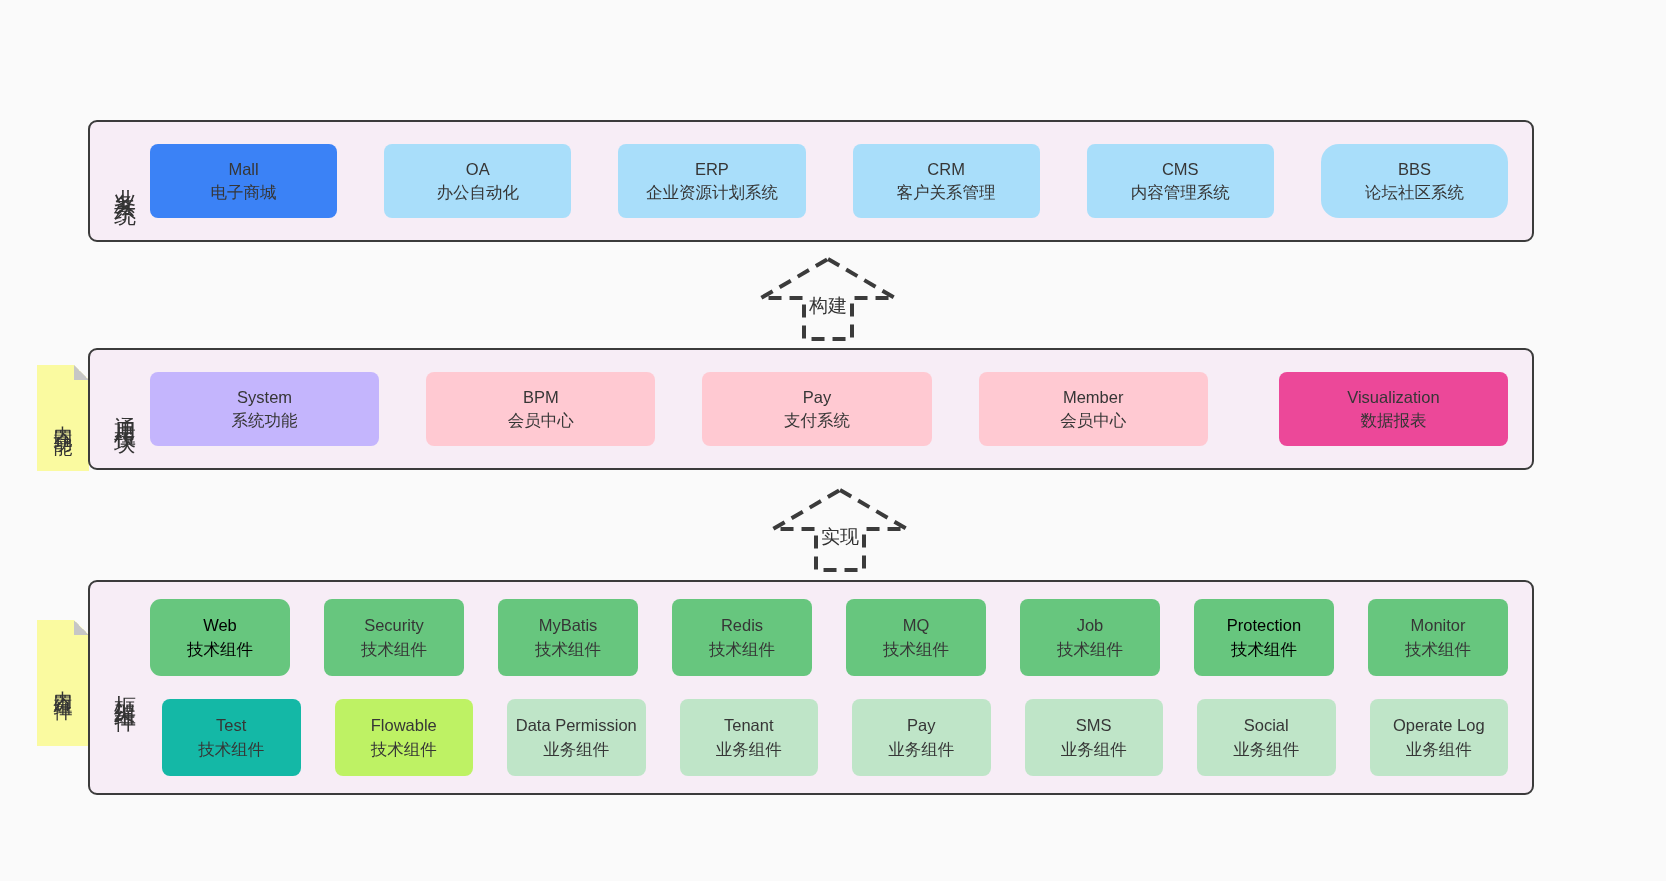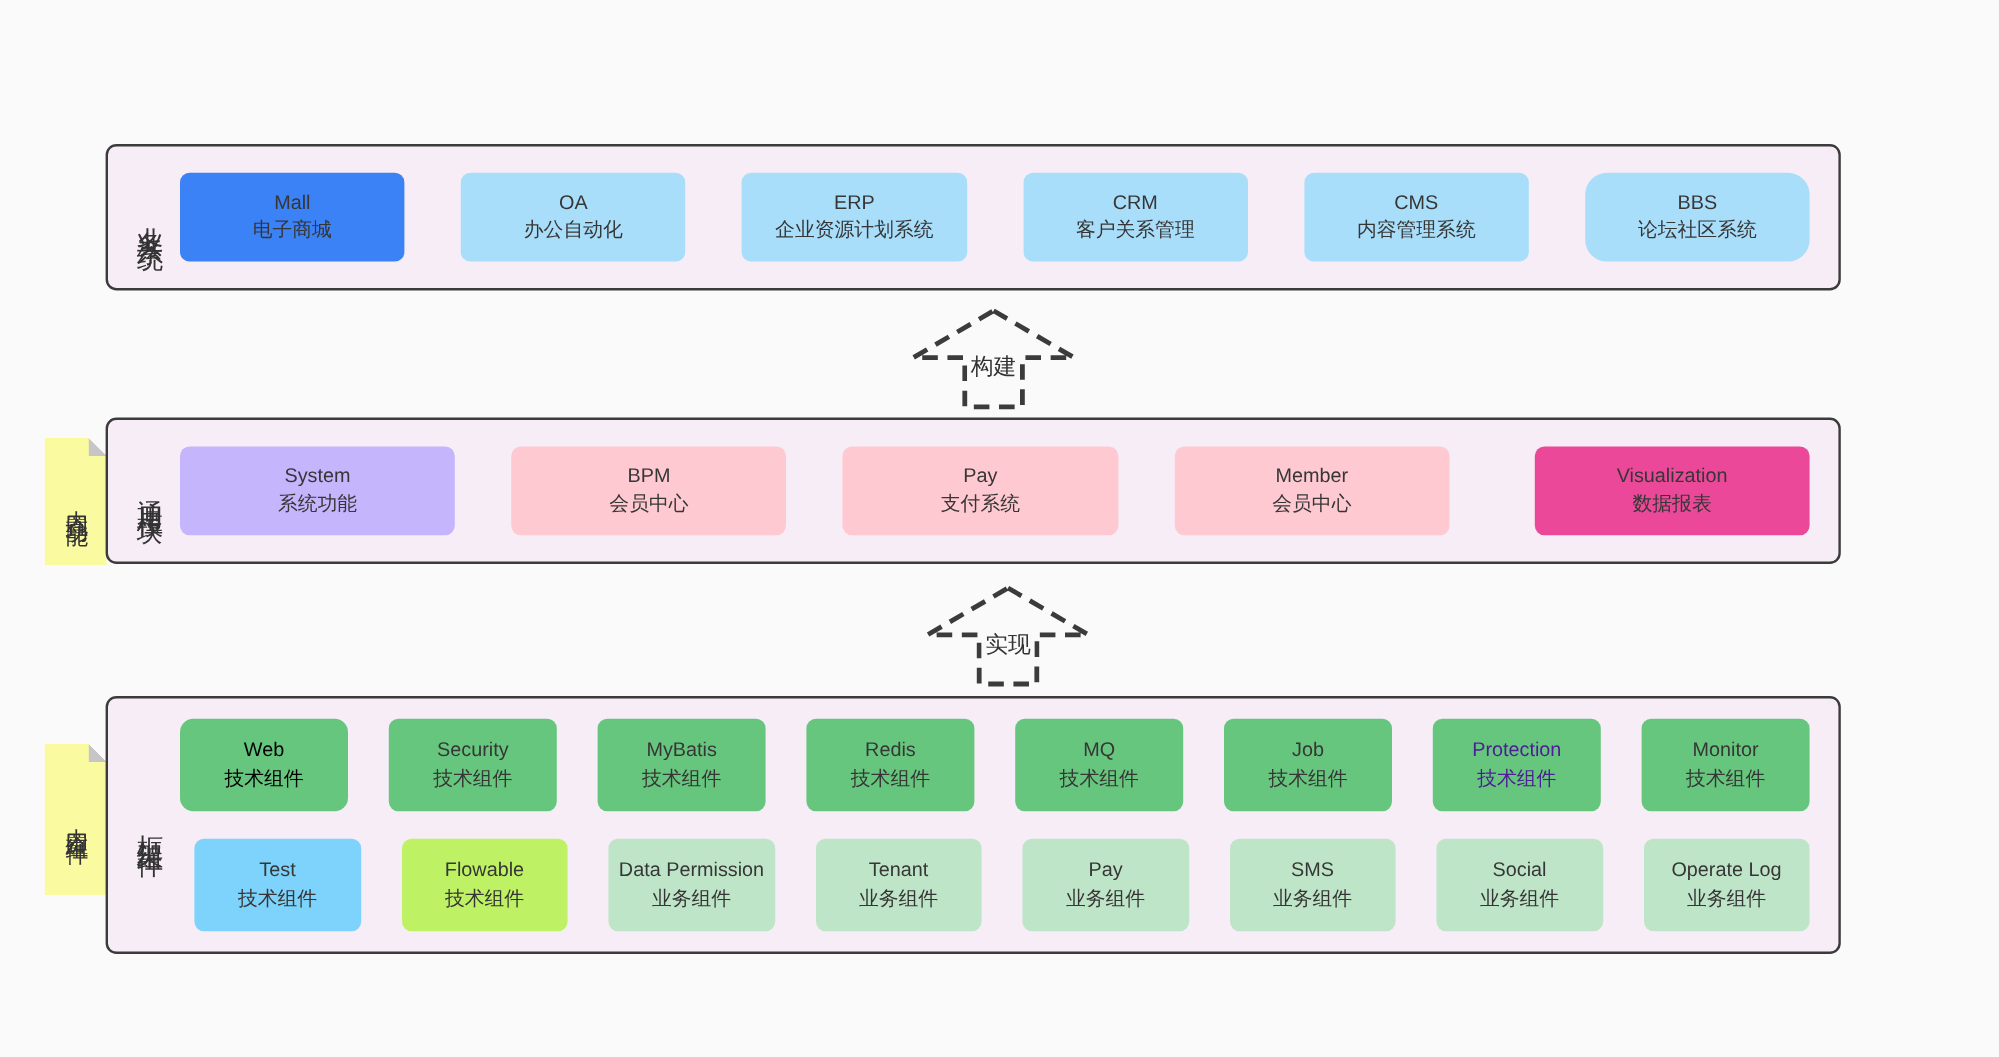--- a/index.html
+++ b/index.html
@@ -156,31 +156,31 @@
             <div>技术组件</div>
           </div>
           <div class="box" style="background: rgb(103, 198, 126); color: rgb(54, 54, 54);">
             <div>MQ</div>
             <div>技术组件</div>
           </div>
           <div class="box" style="background: rgb(103, 198, 126); color: rgb(54, 54, 54);">
             <div>Job</div>
             <div>技术组件</div>
           </div>
-          <div class="box" style="background: rgb(103, 198, 126); color: #4c1d95;">
+          <div class="box" style="background: rgb(103, 198, 126); color: #000000;">
             <div>Protection</div>
             <div>技术组件</div>
           </div>
           <div class="box" style="background: rgb(103, 198, 126); color: rgb(54, 54, 54);">
             <div>Monitor</div>
             <div>技术组件</div>
           </div>
         </div>
         <div class="row row-8">
-          <div class="box" style="background: #7dd3fc; color: rgb(54, 54, 54); margin-left: 12px;">
+          <div class="box" style="background: #14b8a6; color: rgb(54, 54, 54); margin-left: 12px;">
             <div>Test</div>
             <div>技术组件</div>
           </div>
           <div class="box" style="background: #bef264; color: rgb(54, 54, 54); text-align: center;">
             <div>Flowable</div>
             <div>技术组件</div>
           </div>
           <div class="box" style="background: rgb(191, 229, 200); color: rgb(54, 54, 54);">
             <div>Data Permission</div>
             <div>业务组件</div>

